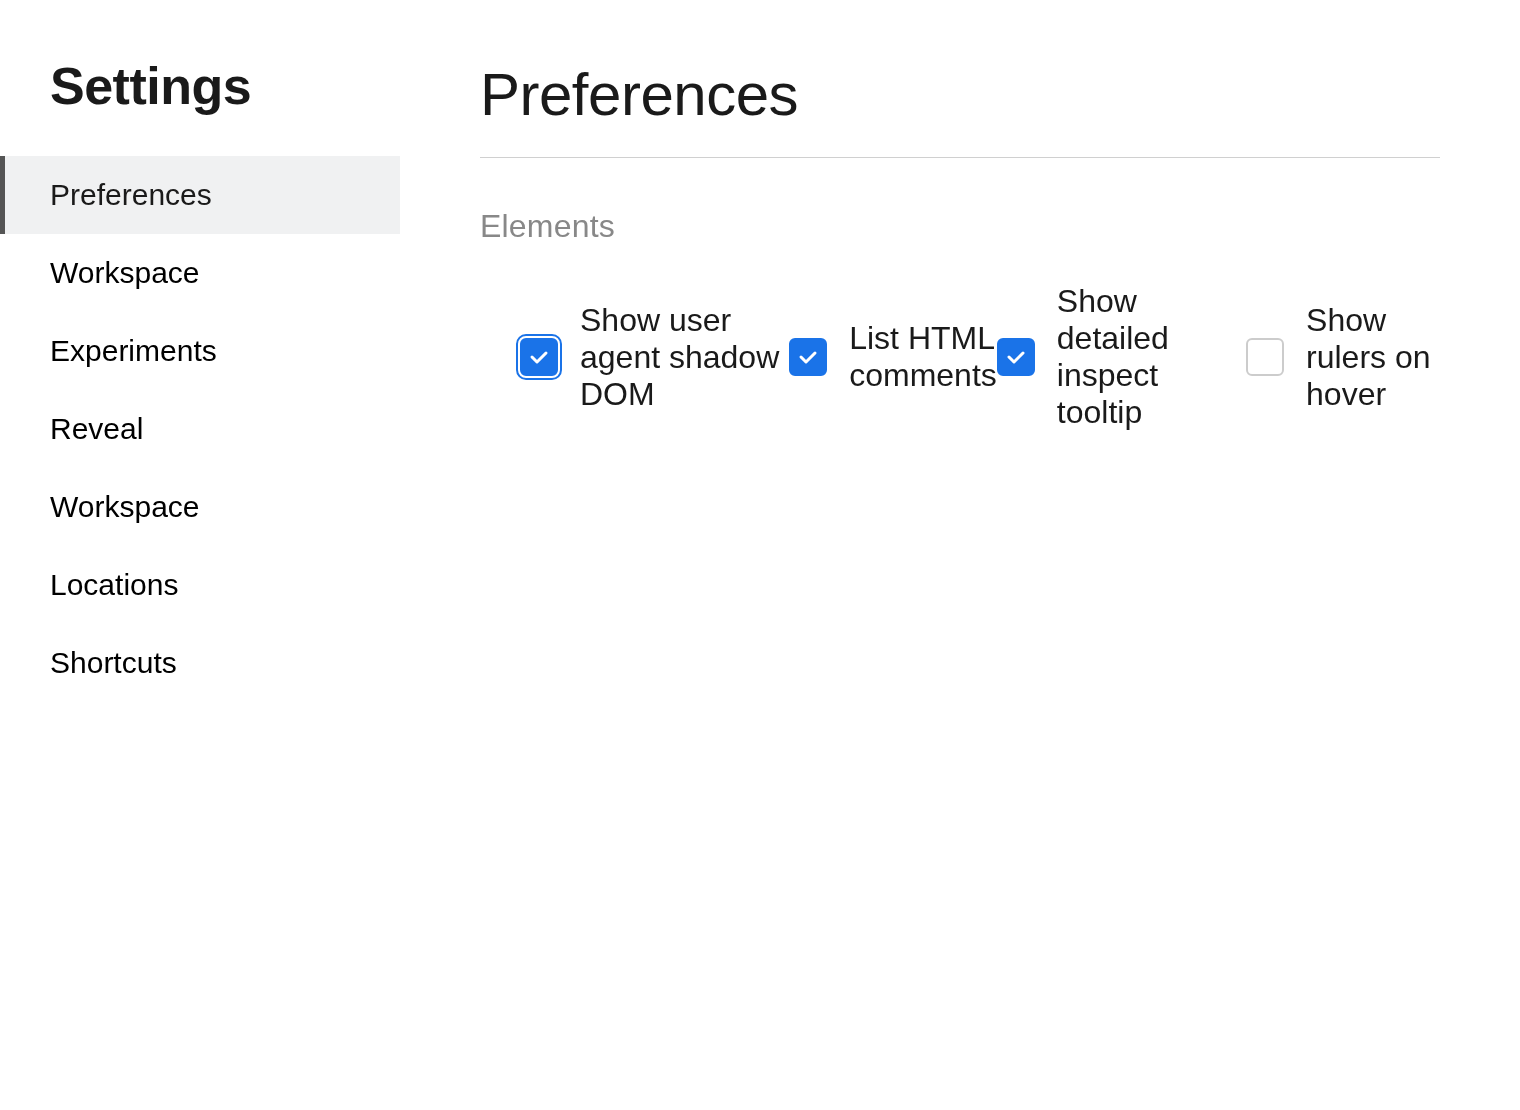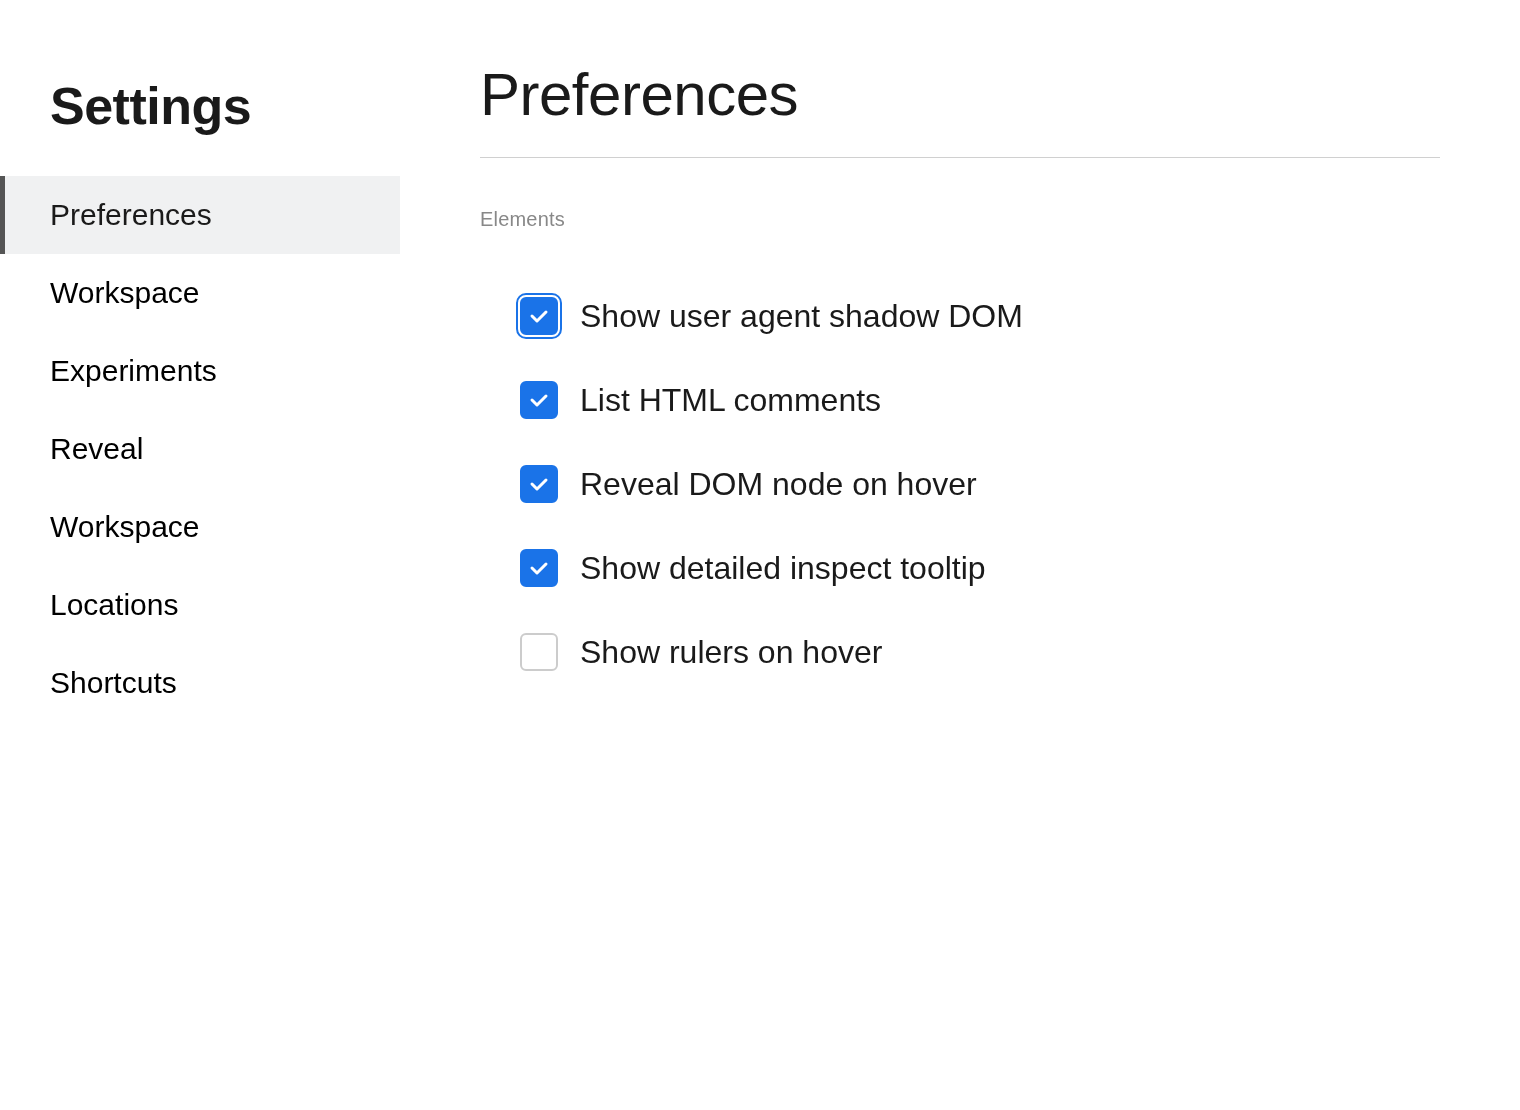--- a/index.html
+++ b/index.html
@@ -15,21 +15,21 @@
       width: 1520px;
       min-height: 1110px;
       overflow: hidden;
     }
 
     
     .sidebar {
       width: 400px;
       min-height: 1110px;
       background: #ffffff;
-      padding: 76px 0 0 0;
+      padding: 56px 0 0 0;
       flex-shrink: 0;
     }
 
     .sidebar-title {
       font-size: 52px;
       font-weight: 600;
       color: #1a1a1a;
       padding: 0 0 40px 50px;
       letter-spacing: -0.5px;
     }
@@ -86,32 +86,32 @@
 
     .divider {
       height: 1px;
       background: #d0d0d0;
       margin-bottom: 50px;
       width: 100%;
     }
 
     
     .section-title {
-      font-size: 20px;
+      font-size: 32px;
       font-weight: 400;
       color: #888888;
-      margin-bottom: 48px;
+      margin-bottom: 20px;
       letter-spacing: 0.2px;
     }
 
     
     .checkbox-list {
       display: flex;
-      flex-direction: column;
-      gap: 10px;
+      flex-direction: row;
+      gap: 0;
       padding-left: 40px;
     }
 
     .checkbox-item {
       display: flex;
       align-items: center;
       gap: 22px;
       padding: 18px 0;
       cursor: pointer;
     }
@@ -207,28 +207,20 @@
       </svg>
             </div>
             <label>List HTML comments</label>
           </div>
           <div class="checkbox-item">
             <div class="custom-checkbox checked">
               <svg viewBox="0 0 24 24" fill="none" xmlns="http://www.w3.org/2000/svg">
         <path d="M5 12L10 17L19 8" stroke="white" stroke-width="3" stroke-linecap="round" stroke-linejoin="round"></path>
       </svg>
             </div>
-            <label>Reveal DOM node on hover</label>
-          </div>
-          <div class="checkbox-item">
-            <div class="custom-checkbox checked">
-              <svg viewBox="0 0 24 24" fill="none" xmlns="http://www.w3.org/2000/svg">
-        <path d="M5 12L10 17L19 8" stroke="white" stroke-width="3" stroke-linecap="round" stroke-linejoin="round"></path>
-      </svg>
-            </div>
             <label>Show detailed inspect tooltip</label>
           </div>
           <div class="checkbox-item">
             <div class="custom-checkbox"></div>
             <label>Show rulers on hover</label>
           </div>
         </div>
       </div>
     </div>
 </main>

